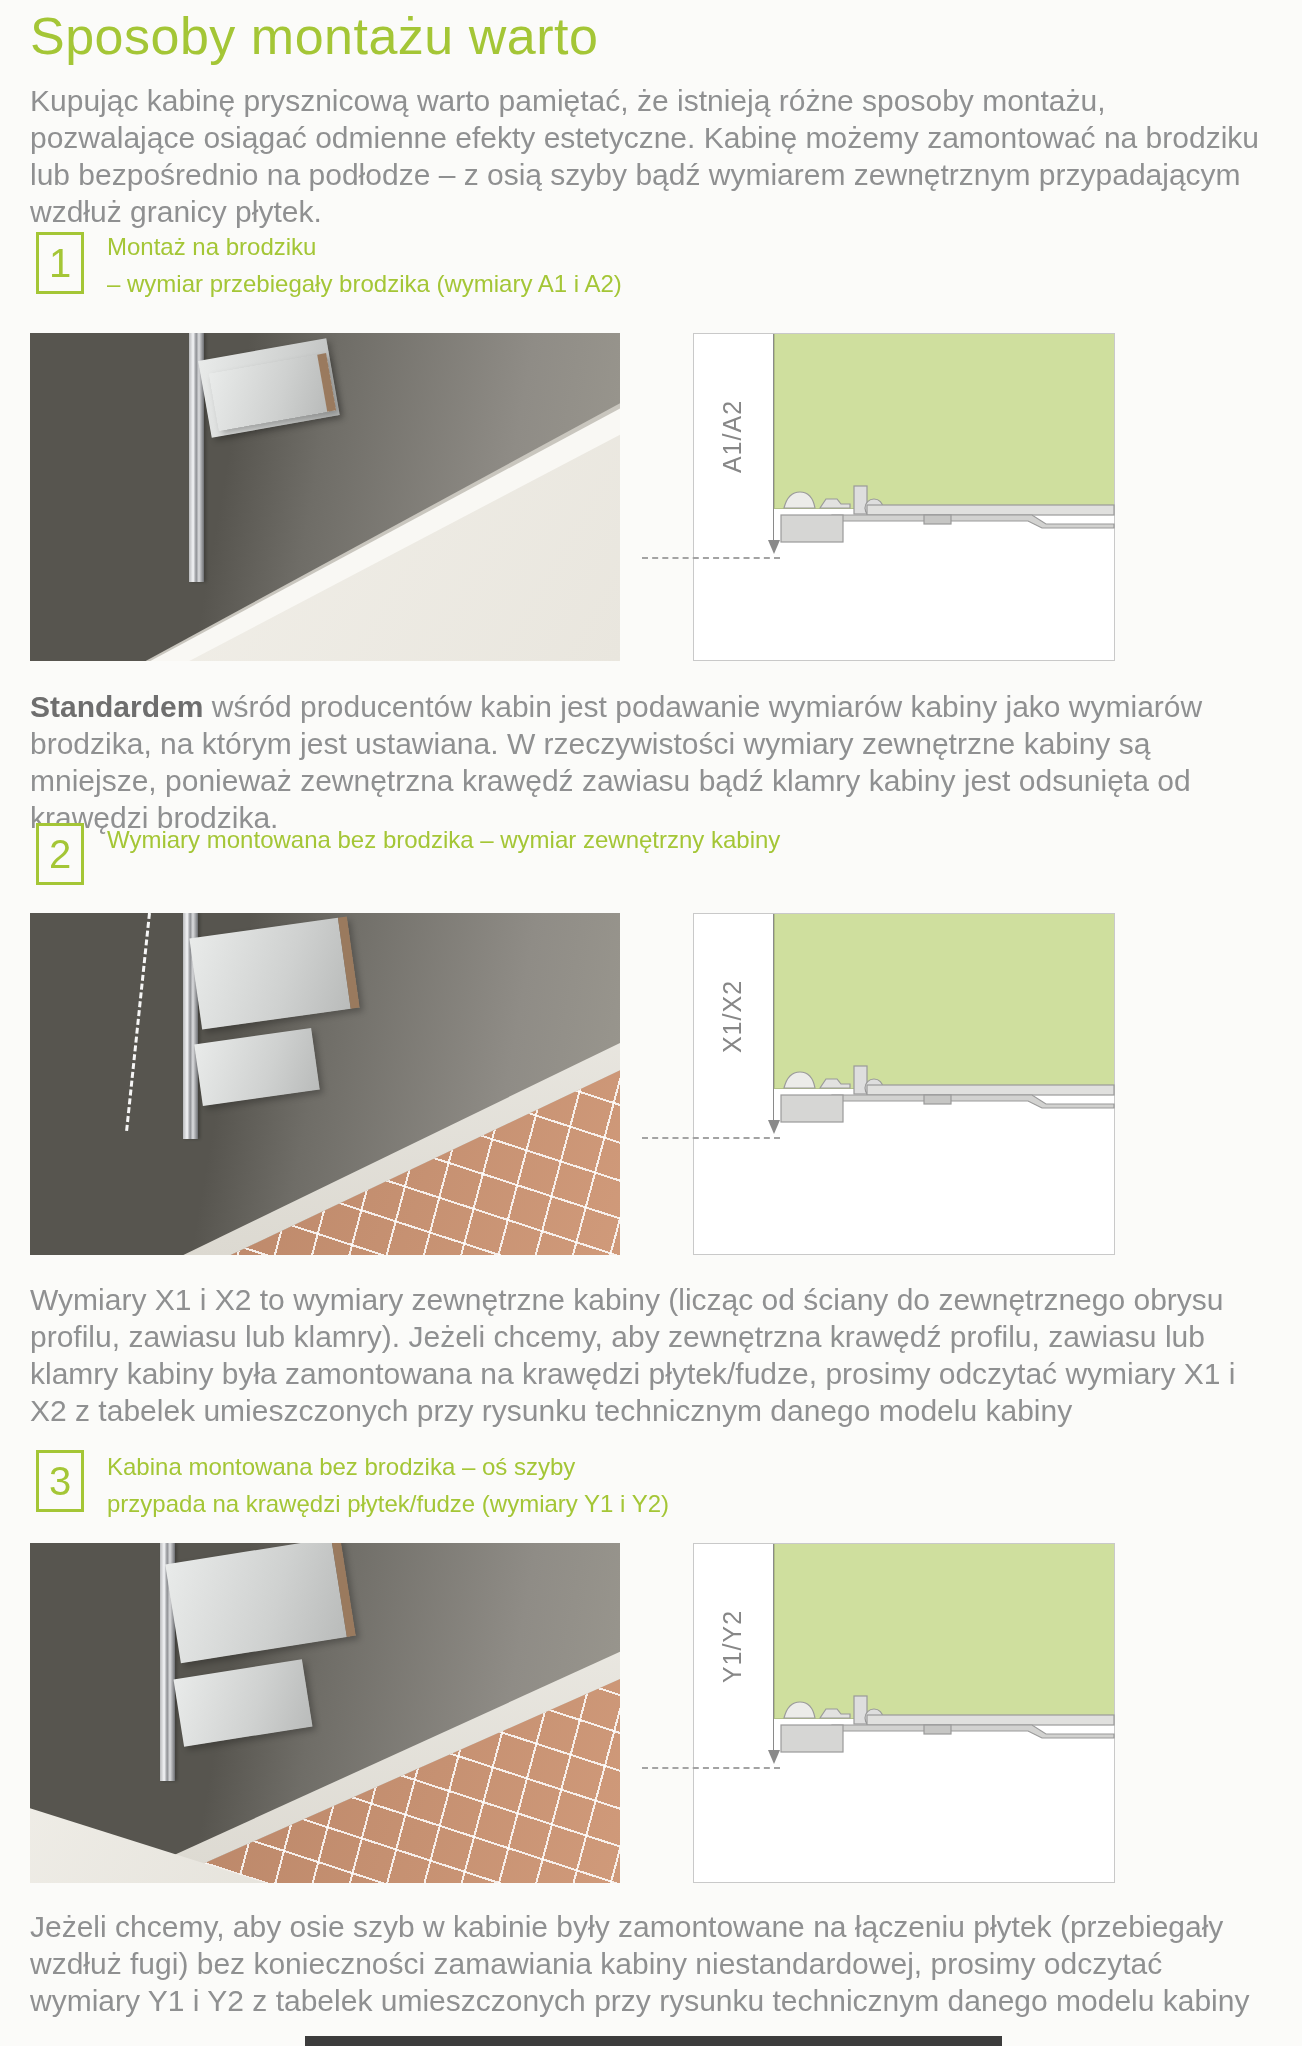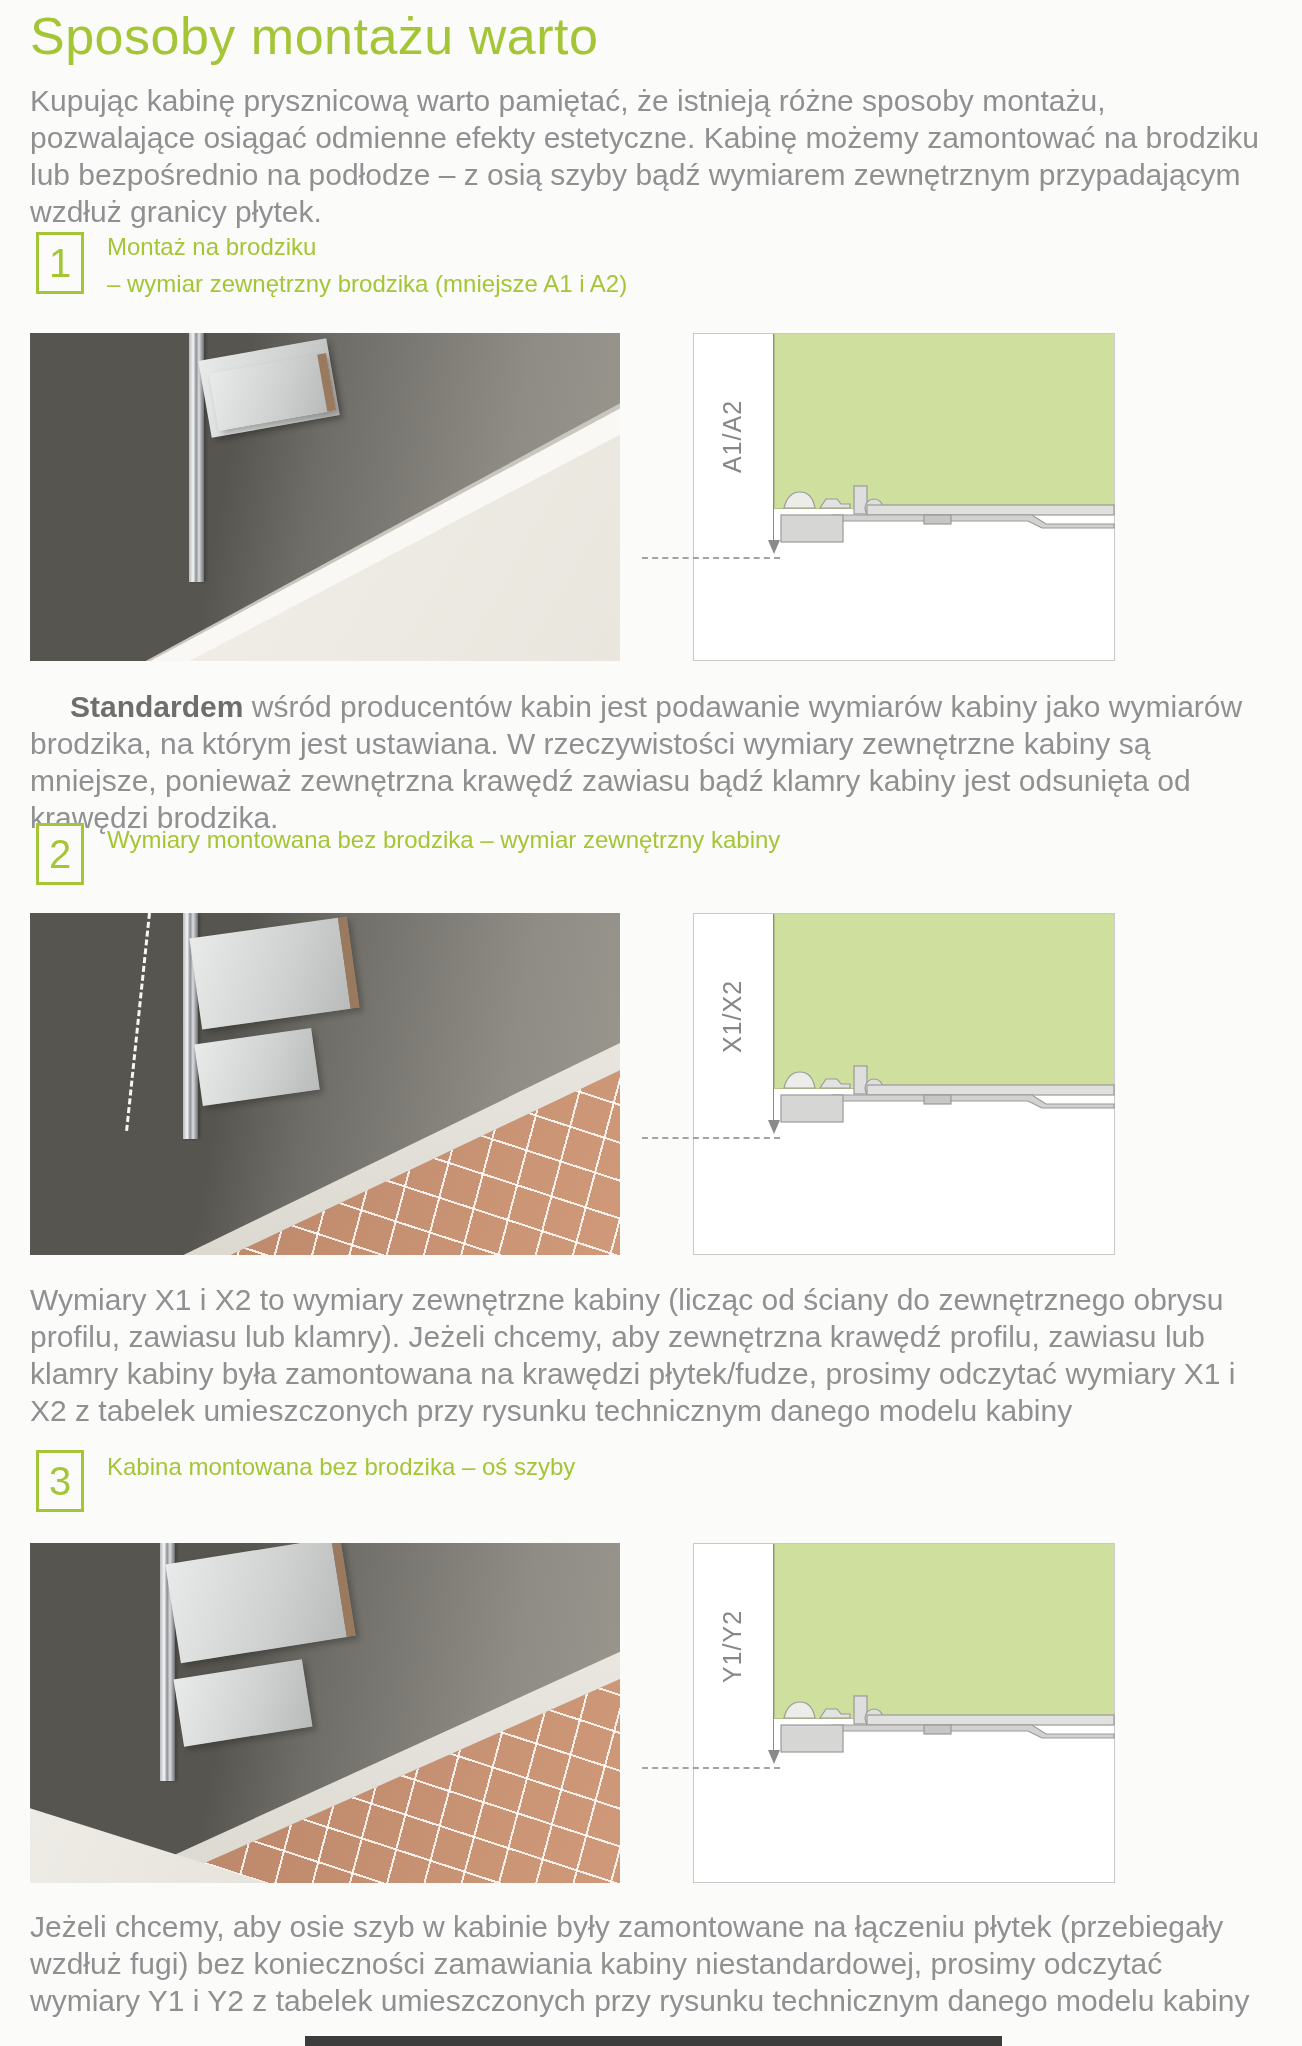--- a/index.html
+++ b/index.html
@@ -11,21 +11,21 @@
   .abs{position:absolute;}
   
   .page-title{
     left:30px;top:6px;width:1240px;
     font-size:52px;font-weight:400;color:#a4c636;letter-spacing:0.5px;
   }
   .body-par{
     left:30px;width:1242px;
     font-size:30px;line-height:37px;color:#8f9091;
   }
-  .body-par b{color:#6e6e6e;font-weight:bold;margin-left:40px;}
+  .body-par b{color:#6e6e6e;font-weight:bold;}
   .intro{top:82px;}
   .par1{top:688px;}
   .par2{top:1281px;}
   .par3{top:1908px;}
   
   .marker{
     left:36px;width:42px;height:56px;
     border:3px solid #a4c636;color:#a4c636;
     font-size:40px;line-height:56px;text-align:center;font-weight:400;
     background:#fbfbf9;
@@ -78,21 +78,21 @@
 </head>
 <body>
 
 <div class="abs page-title">Sposoby montażu warto</div>
 
 <div class="abs body-par intro">Kupując kabinę prysznicową warto pamiętać, że istnieją różne sposoby montażu, pozwalające osiągać odmienne efekty estetyczne. Kabinę możemy zamontować na brodziku lub bezpośrednio na podłodze – z osią szyby bądź wymiarem zewnętrznym przypadającym wzdłuż granicy płytek.</div>
 
 <div class="abs marker m1">1</div>
 <div class="abs sec-heading h1">
   <div>Montaż na brodziku</div>
-  <div>– wymiar zewnętrzny brodzika (mniejsze A1 i A2)</div>
+  <div>– wymiar przebiegały brodzika (wymiary A1 i A2)</div>
 </div>
 
 <div class="abs photo row1">
   <div class="wall1"></div>
   <div class="tray-deck"></div>
   <div class="tray-band"></div>
   <div class="tray-lip"></div>
   <div class="chrome" style="left:27%;top:0;height:76%;"></div>
   <div class="plate" style="left:29.5%;top:5%;width:130px;height:78px;transform:rotate(-10deg);"></div>
   <div class="plate plate-wood" style="left:31%;top:9%;width:110px;height:58px;transform:rotate(-10deg);"></div>
@@ -159,20 +159,21 @@
   <div class="dg-label-wrap">
     <span class="dg-label">X1/X2</span>
   </div>
 </div>
 
 <div class="abs body-par par2">Wymiary X1 i X2 to wymiary zewnętrzne kabiny (licząc od ściany do zewnętrznego obrysu profilu, zawiasu lub klamry). Jeżeli chcemy, aby zewnętrzna krawędź profilu, zawiasu lub klamry kabiny była zamontowana na krawędzi płytek/fudze, prosimy odczytać wymiary X1 i X2 z tabelek umieszczonych przy rysunku technicznym danego modelu kabiny</div>
 
 <div class="abs marker m3">3</div>
 <div class="abs sec-heading h3">
   <div>Kabina montowana bez brodzika – oś szyby</div>
+  <div>przypada na krawędzi płytek/fudze (wymiary Y1 i Y2)</div>
 </div>
 
 <div class="abs photo row3">
   <div class="wall1"></div>
   <div class="tiles tiles-3"></div>
   <div class="strip-3"></div>
   <div class="wedge-3"></div>
   <div class="chrome" style="left:22%;top:0;height:70%;"></div>
   <div class="plate plate-wood" style="left:24%;top:2%;width:168px;height:100px;transform:rotate(-9deg);"></div>
   <div class="plate" style="left:25%;top:37%;width:130px;height:68px;transform:rotate(-9deg);"></div>

